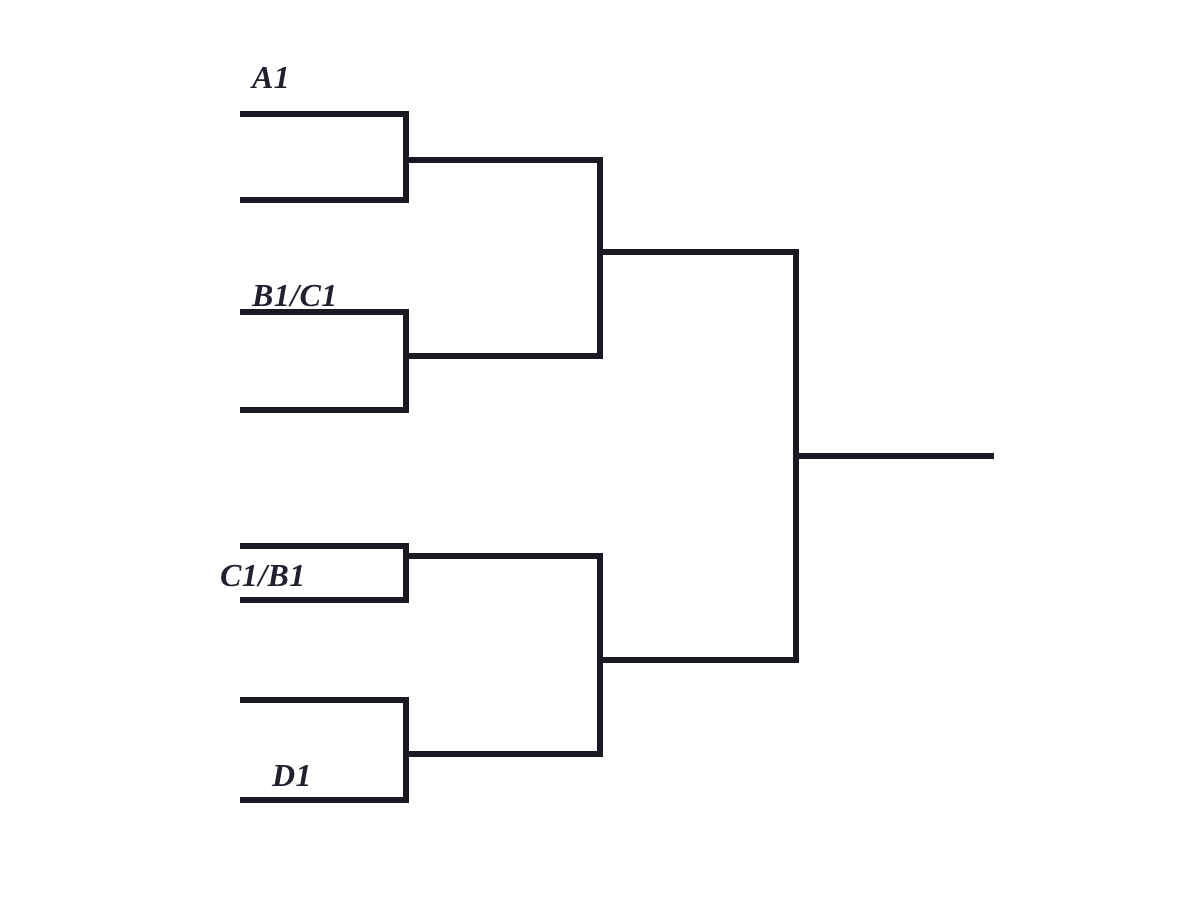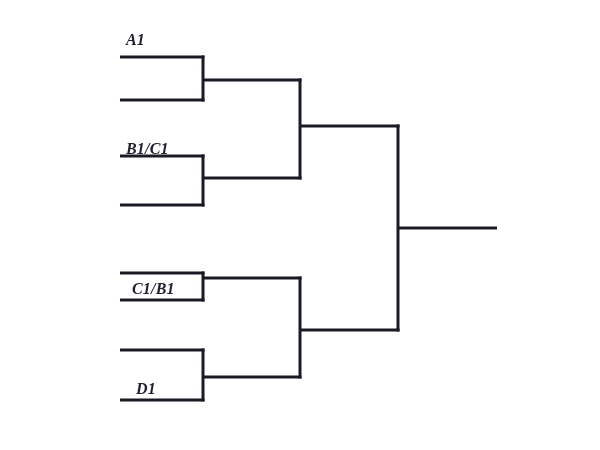--- a/index.html
+++ b/index.html
@@ -91,17 +91,17 @@
     </g>
 
     <line class="bracket-line" x1="397" y1="228" x2="497" y2="228" stroke-width="3"></line>
 
   </svg>
 
   <span class="seed-label" style="left:126px; top:32px;">A1</span>
 
   <span class="seed-label" style="left:126px; top:131px;margin-top:10px;">B1/C1</span>
 
-  <span class="seed-label" style="left:132px; top:281px;">C1/B1</span>
+  <span class="seed-label" style="left:110px; top:281px;">C1/B1</span>
 
   <span class="seed-label" style="left:136px; top:381px;">D1</span>
 
 </div>
 
 </body></html>

